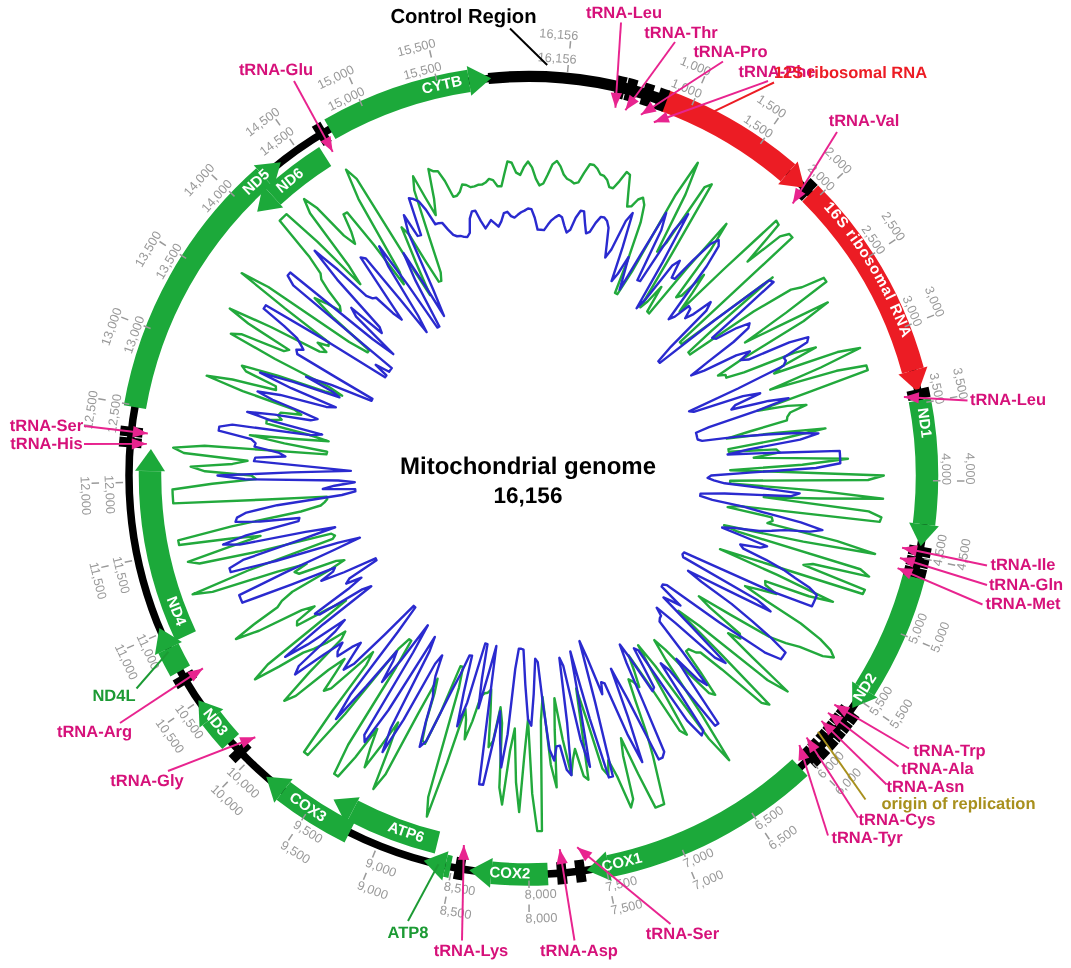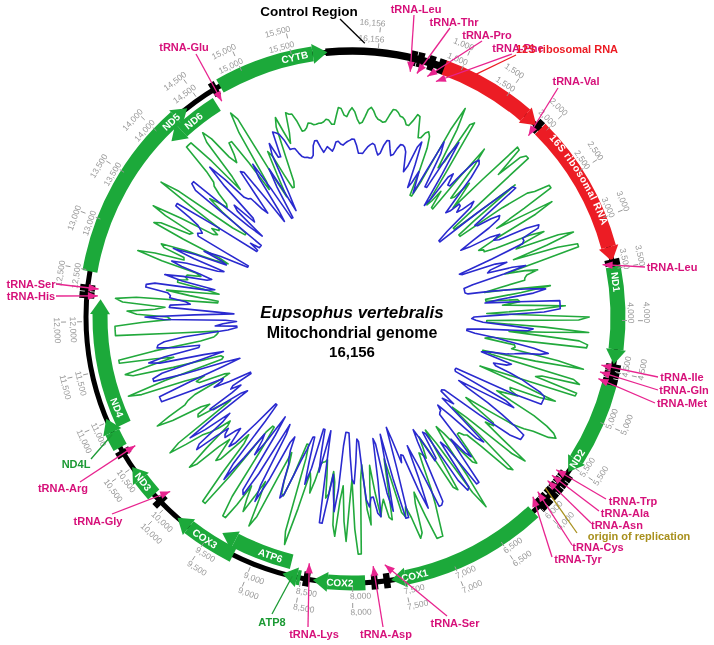--- a/index.html
+++ b/index.html
@@ -287,17 +287,16 @@
       <polygon points="98.5428960310509,288.9911362659366 88.16823413239383,291.6000422605162 89.05379320304364,284.0518116643838" fill="#E8248F"></polygon>
       <text x="31" y="284" font-size="11px" font-weight="bold" fill="#D6117A" text-anchor="middle" dominant-baseline="central">tRNA-Ser</text>
       <line x1="56" y1="296" x2="97.87440590295506" y2="295.90065345030894" stroke="#E8248F" stroke-width="1.3"></line>
       <polygon points="97.87440590295506,295.90065345030894 87.88344947756816,299.7243675748245 87.86541861512485,292.124388963802" fill="#E8248F"></polygon>
       <text x="31" y="296" font-size="11px" font-weight="bold" fill="#D6117A" text-anchor="middle" dominant-baseline="central">tRNA-His</text>
       <line x1="196" y1="54" x2="221.8083333358317" y2="101.23593920393952" stroke="#E8248F" stroke-width="1.3"></line>
       <polygon points="221.8083333358317,101.23593920393952 213.67889890839572,94.28235768863254 220.34833495722202,90.63837322233519" fill="#E8248F"></polygon>
       <text x="184" y="47" font-size="11px" font-weight="bold" fill="#D6117A" text-anchor="middle" dominant-baseline="central">tRNA-Glu</text>
     </svg>
   <div id="center-title">
-    <div class="species">Eupsophus vertebralis</div>
     <div class="line2">Mitochondrial genome</div>
     <div class="bp">16,156</div>
   </div>
 </div>
 
 </body></html>

